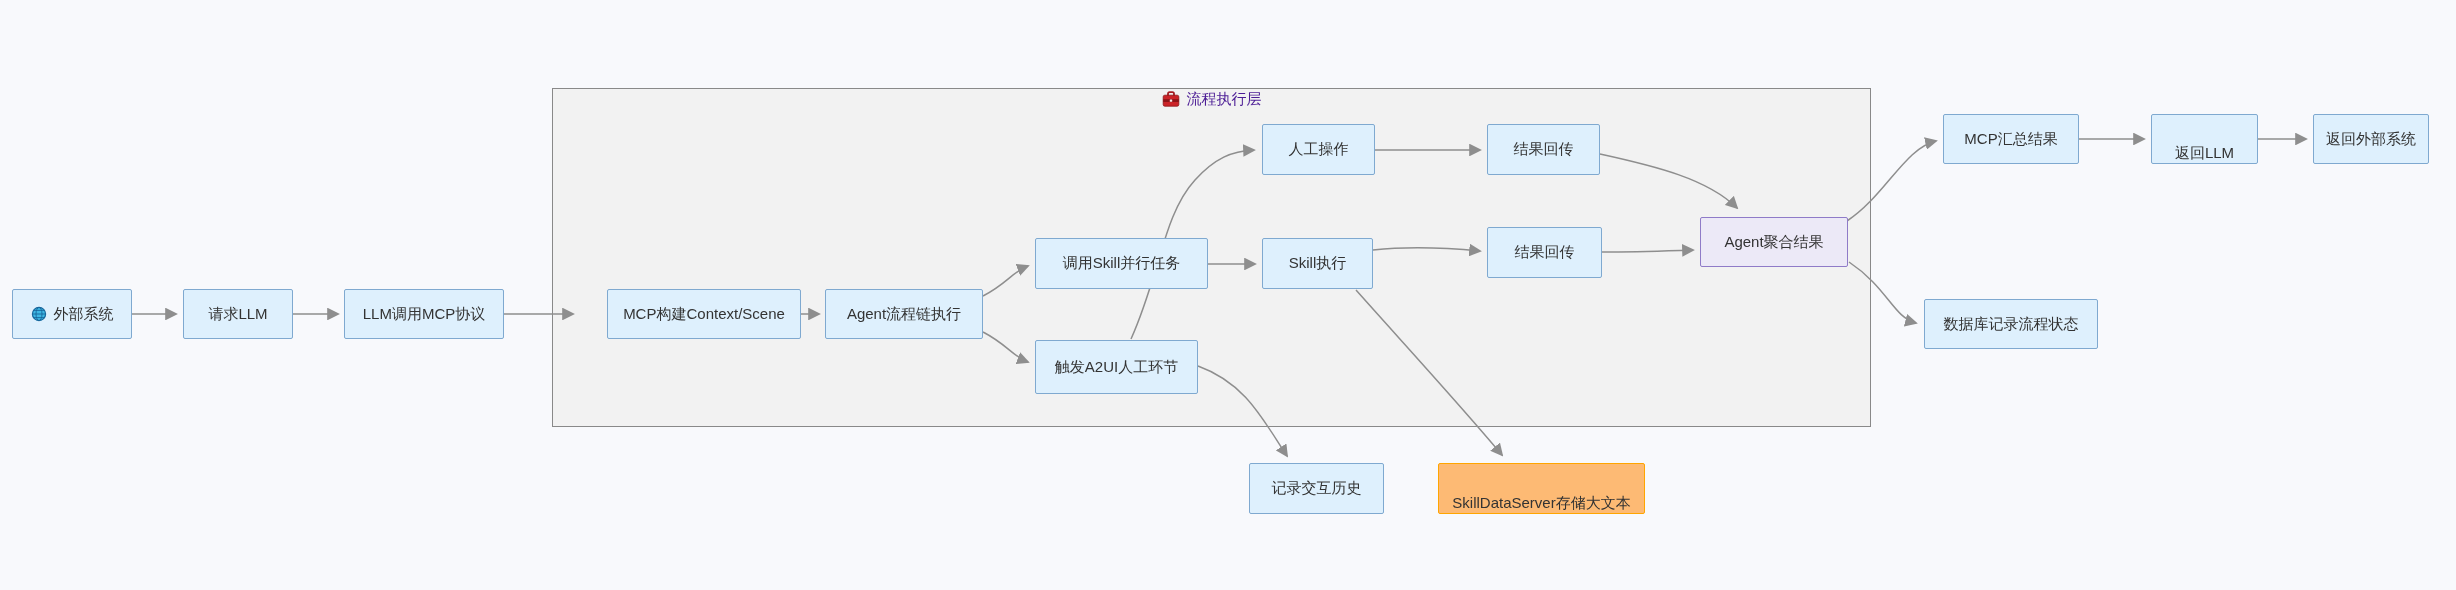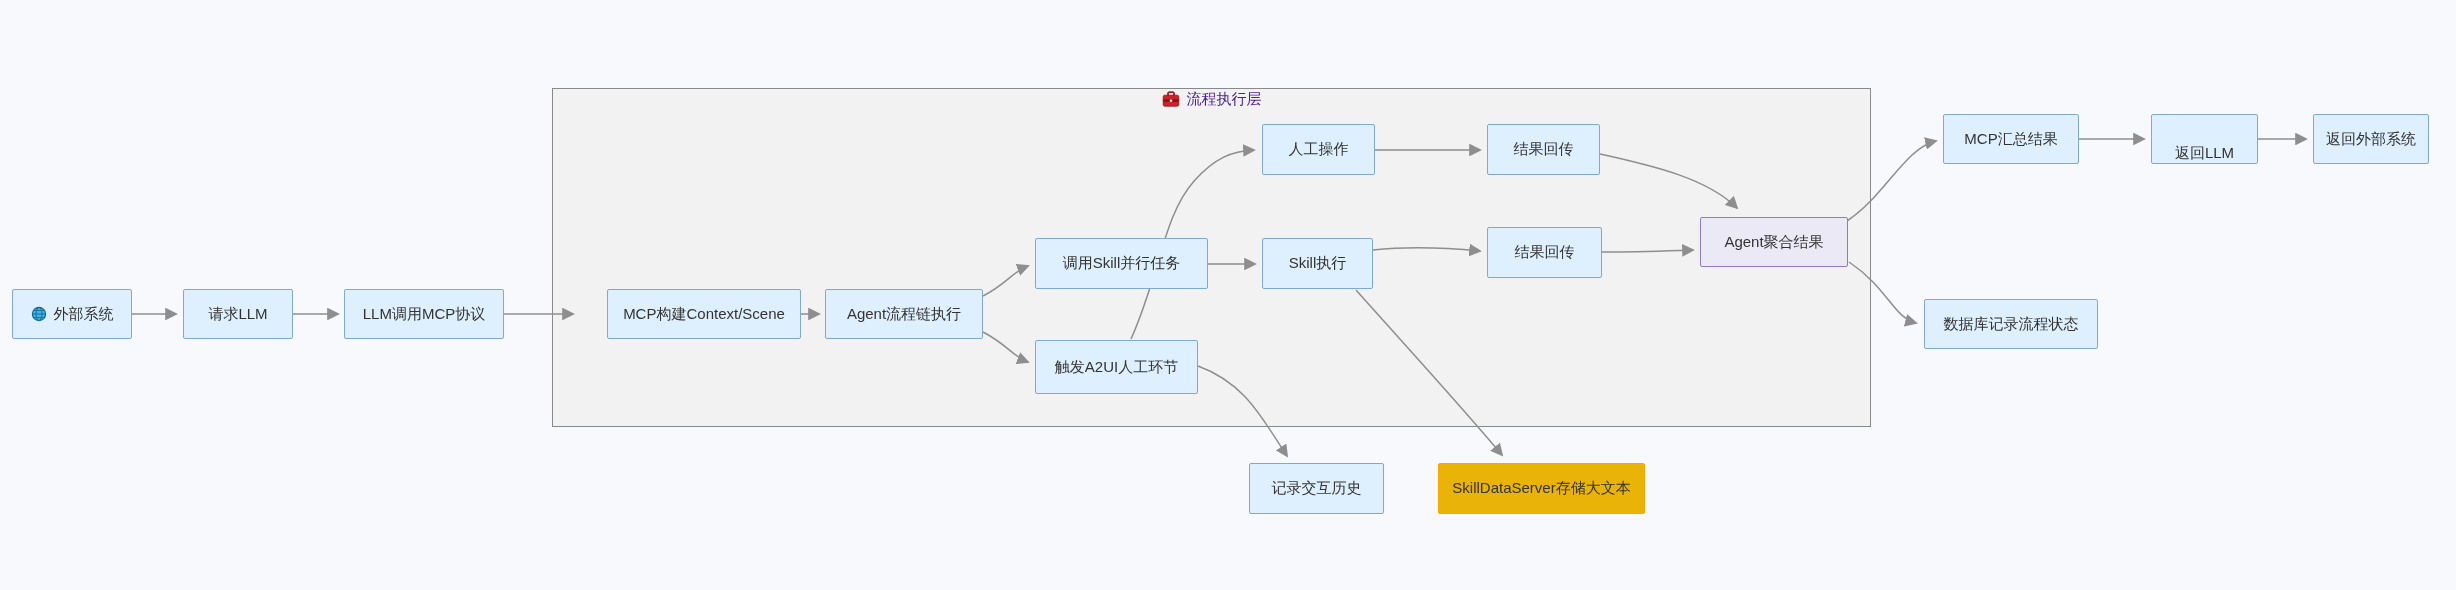--- a/index.html
+++ b/index.html
@@ -41,22 +41,23 @@
     border-radius:2px;
     font-size:15px;color:#333;
     z-index:3;
     white-space:nowrap;
   }
   .node--aggregate{
     background:#ece9f7;
     border:1.5px solid #8f7bc8;
   }
   .node--storage{
-    background:#eab308;
+    background:#fdba74;
     border:1.5px solid #ffa500;
+    align-items:flex-end;
   }
   .icon{display:inline-flex;align-items:center;}
 </style>
 </head>
 <body>
 
 <div class="canvas">
 
   <div class="subgraph"></div>
   <div class="subgraph-title">

